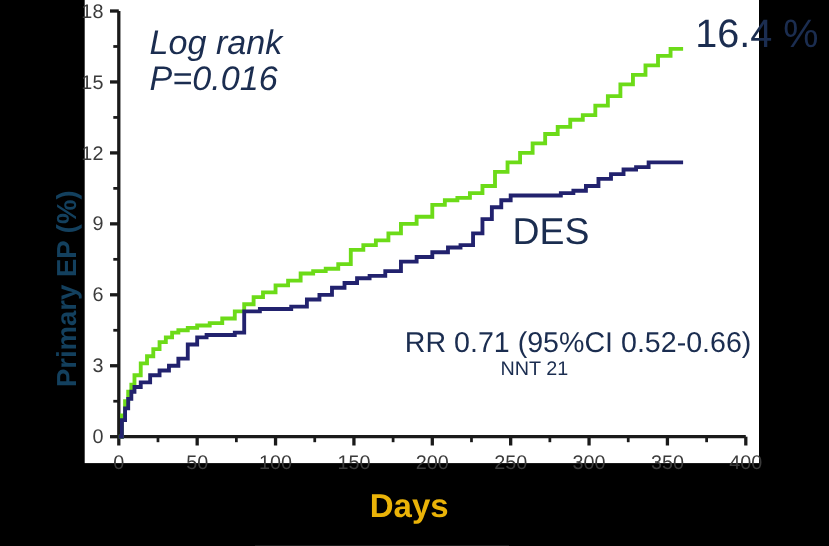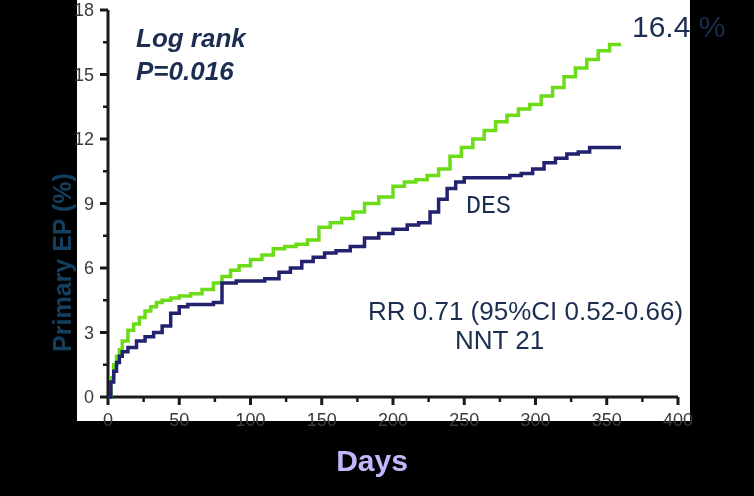--- a/index.html
+++ b/index.html
@@ -40,51 +40,51 @@
     white-space: nowrap;
   }
 
   
   #xlabel {
     position: absolute;
     left: 0px;
     top: 444px;
     width: 744px;
     text-align: center;
-    color: #c4b5fd;
+    color: #eab308;
     font-size: 30px;
     font-weight: bold;
   }
 
   
   #plot {
     position: absolute;
     left: 0px;
     top: 0px;
   }
 
   
   .anno {
     position: absolute;
     color: #1b2d50;
     white-space: nowrap;
   }
   #logrank {
     left: 136px; top: 22px;
-    font-size: 26px;
-    font-weight: bold;
+    font-size: 31px;
+    font-weight: normal;
     font-style: italic;
     line-height: 33px;
   }
   #lbl-bms  { left: 362px; top: 86px;  font-size: 29px; }
-  #lbl-des  { left: 466px; top: 192px; font-size: 25px; font-family: Liberation Mono, monospace; }
-  #val-bms  { left: 632px; top: 10px;  font-size: 30px; }
+  #lbl-des  { left: 466px; top: 192px; font-size: 34px; }
+  #val-bms  { left: 632px; top: 10px;  font-size: 36px; }
   #val-des  { left: 632px; top: 120px; font-size: 30px; }
   #rr-line1 { left: 368px; top: 296px; font-size: 26px; }
-  #rr-line2 { left: 455px; top: 325px; font-size: 26px; }
+  #rr-line2 { left: 455px; top: 325px; font-size: 18px; }
 
   
   .tick-text {
     font-family: "Liberation Sans", sans-serif;
     font-size: 18px;
     fill: #3b3b3b;
   }
 </style>
 </head>
 <body>

